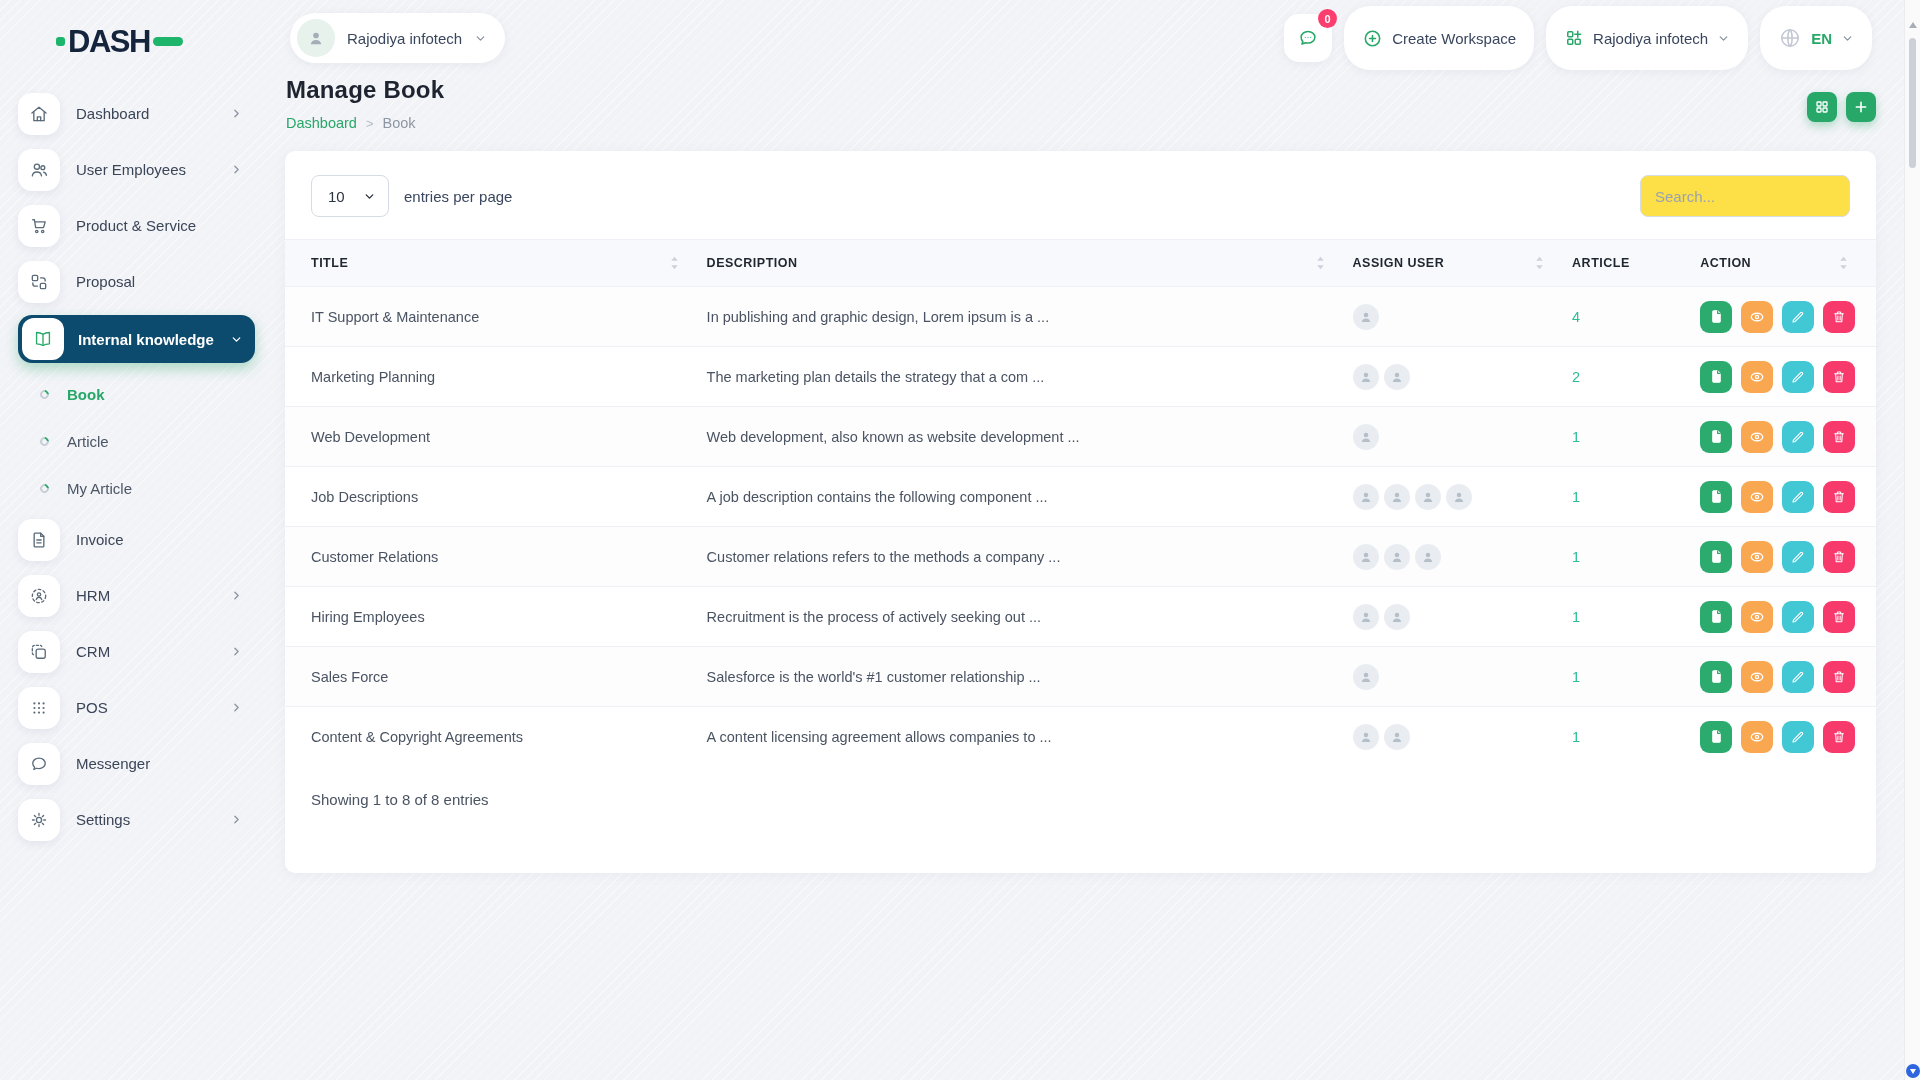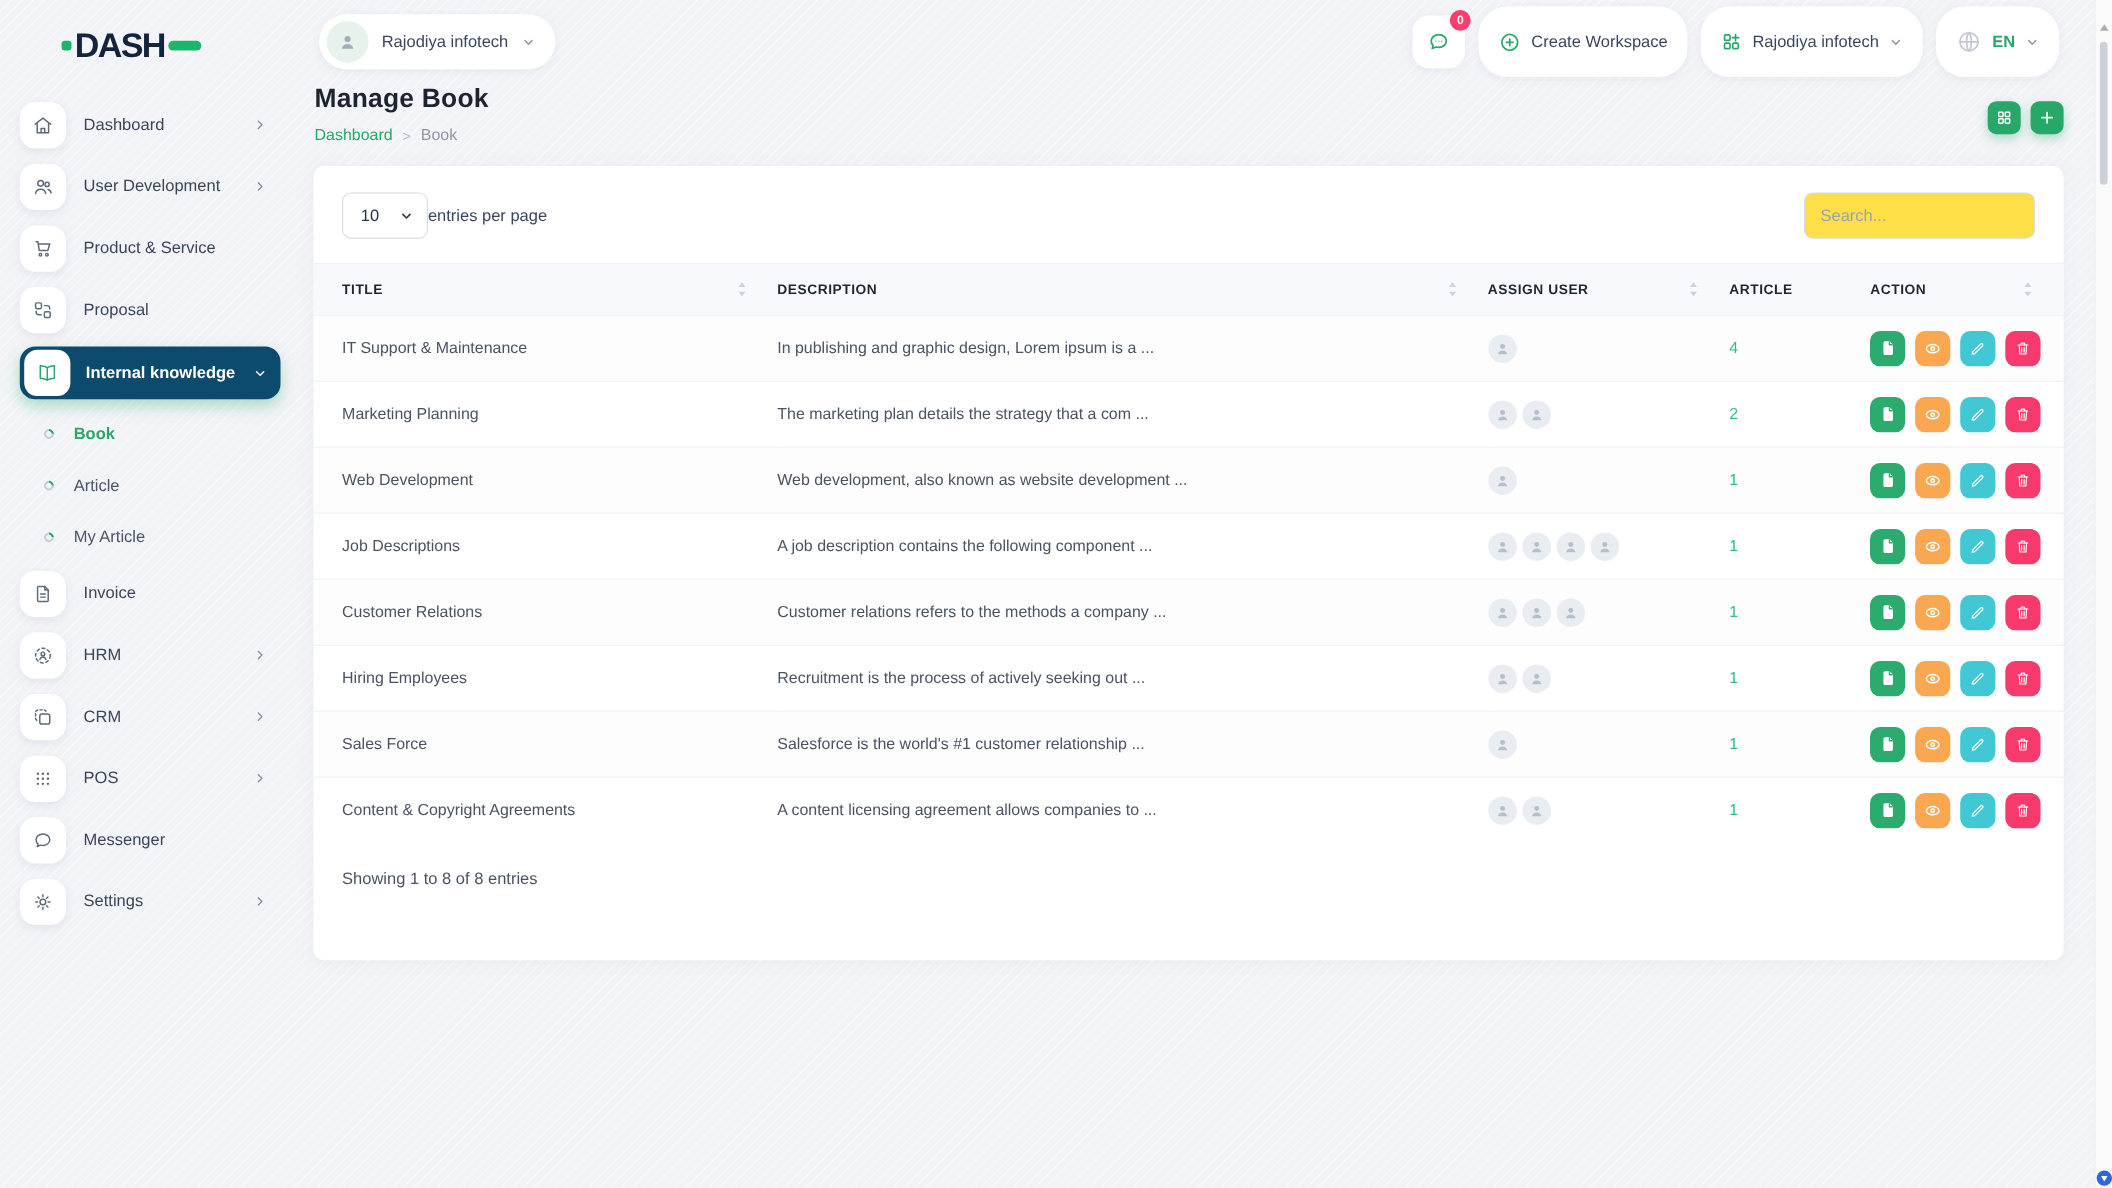--- a/index.html
+++ b/index.html
@@ -59,21 +59,21 @@
   .head-actions { margin-left:auto; display:flex; gap:9px; margin-top:16px; }
   .sq-btn { width:30px; height:30px; border:none; border-radius:8px; background:#27a768; color:#fff;
     display:flex; align-items:center; justify-content:center; cursor:pointer; box-shadow:0 4px 10px rgba(39,167,104,.35); }
 
   
   .card { margin-top:20px; background:#fff; border-radius:10px; min-height:722px; box-shadow:0 2px 12px rgba(160,170,190,.12); overflow:hidden; }
   .card-controls { display:flex; align-items:center; padding:24px 26px 22px 26px; }
   .entries-select { width:78px; height:42px; border:1px solid #d6dbe4; border-radius:8px; display:flex; align-items:center;
     padding:0 12px 0 16px; font-size:15px; color:#2b3442; cursor:pointer; background:#fff; }
   .entries-select .chev { margin-left:auto; color:#2b3442; }
-  .entries-label { font-size:15px; color:#39465e; }
+  .entries-label { margin-left:15px; font-size:15px; color:#39465e; }
   .search-input { margin-left:auto; width:210px; height:42px; border:1px solid #d6dbe4; border-radius:8px; padding:0 14px;
     font-size:15px; color:#39465e; font-family:"Liberation Sans",sans-serif; outline:none; background:#fde047; }
   .search-input::placeholder { color:#9aa2b1; }
 
   table { width:100%; border-collapse:collapse; table-layout:fixed; }
   col.c1{width:26.5%} col.c2{width:40.6%} col.c3{width:13.8%} col.c4{width:7.3%} col.c5{width:11.8%}
   thead th { background:#f8f9fc; border-top:1px solid #eef0f5; border-bottom:1px solid #eef0f5;
     font-size:12.5px; font-weight:bold; color:#1f2630; letter-spacing:.5px; text-align:left; padding:16px 0; position:relative; }
   th.c1, td.c1 { padding-left:26px; }
   th.c5, td.c5 { padding-left:12px; }
@@ -122,21 +122,21 @@
       </div>
       <div class="side-item ">
         <span class="icon-box">
           <svg width="20" height="20" viewBox="0 0 24 24" fill="none" stroke="currentColor" stroke-width="1.6" stroke-linecap="round" stroke-linejoin="round">
             <circle cx="9.5" cy="8" r="3.1"></circle>
             <path d="M4 19c.5-3 2.6-4.6 5.5-4.6 3 0 5 1.6 5.5 4.6"></path>
             <circle cx="16.6" cy="9.2" r="2.3"></circle>
             <path d="M17.6 14.7c2 .4 3 1.7 3.3 3.8"></path>
           </svg>
         </span>
-        <span class="side-label">User Development</span>
+        <span class="side-label">User Employees</span>
         <span class="side-chev">
           <svg width="13" height="13" viewBox="0 0 24 24" fill="none" stroke="currentColor" stroke-width="2.4" stroke-linecap="round" stroke-linejoin="round">
             <path d="M9 6l6 6-6 6"></path>
           </svg>
         </span>
       </div>
       <div class="side-item ">
         <span class="icon-box">
           <svg width="20" height="20" viewBox="0 0 24 24" fill="none" stroke="currentColor" stroke-width="1.6" stroke-linecap="round" stroke-linejoin="round">
             <path d="M4.5 4.5h2L8 14h9.4l2-7H7"></path>

